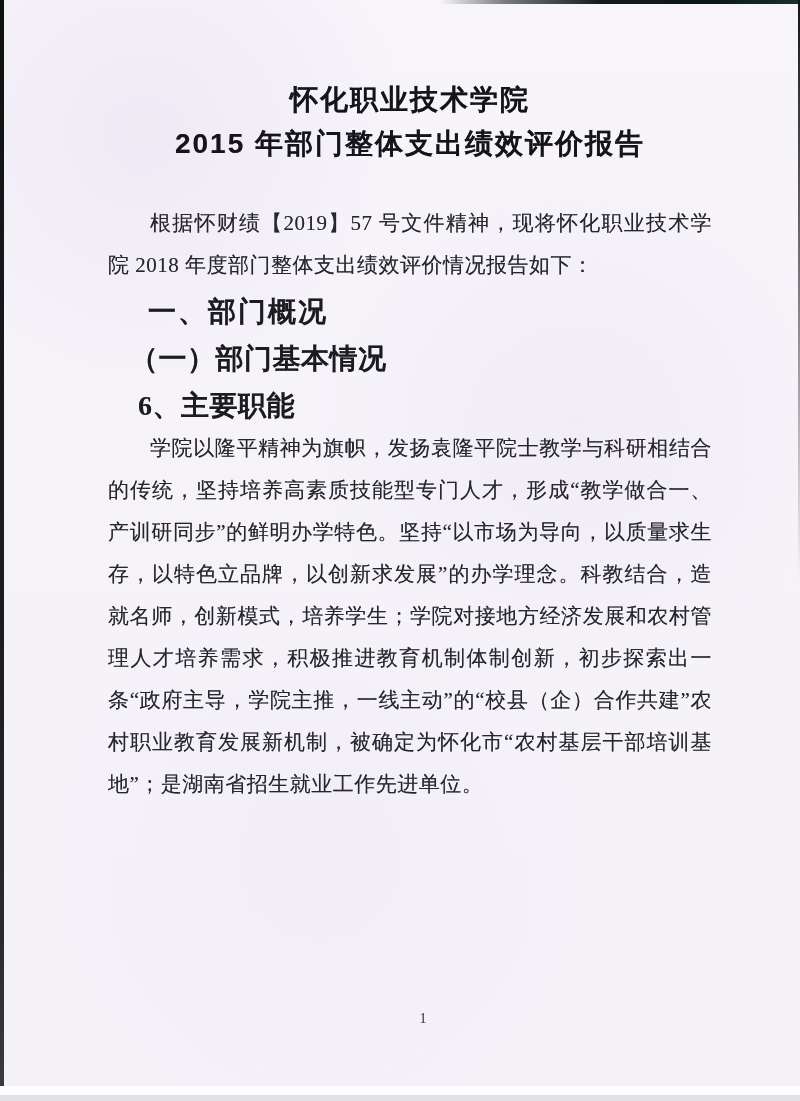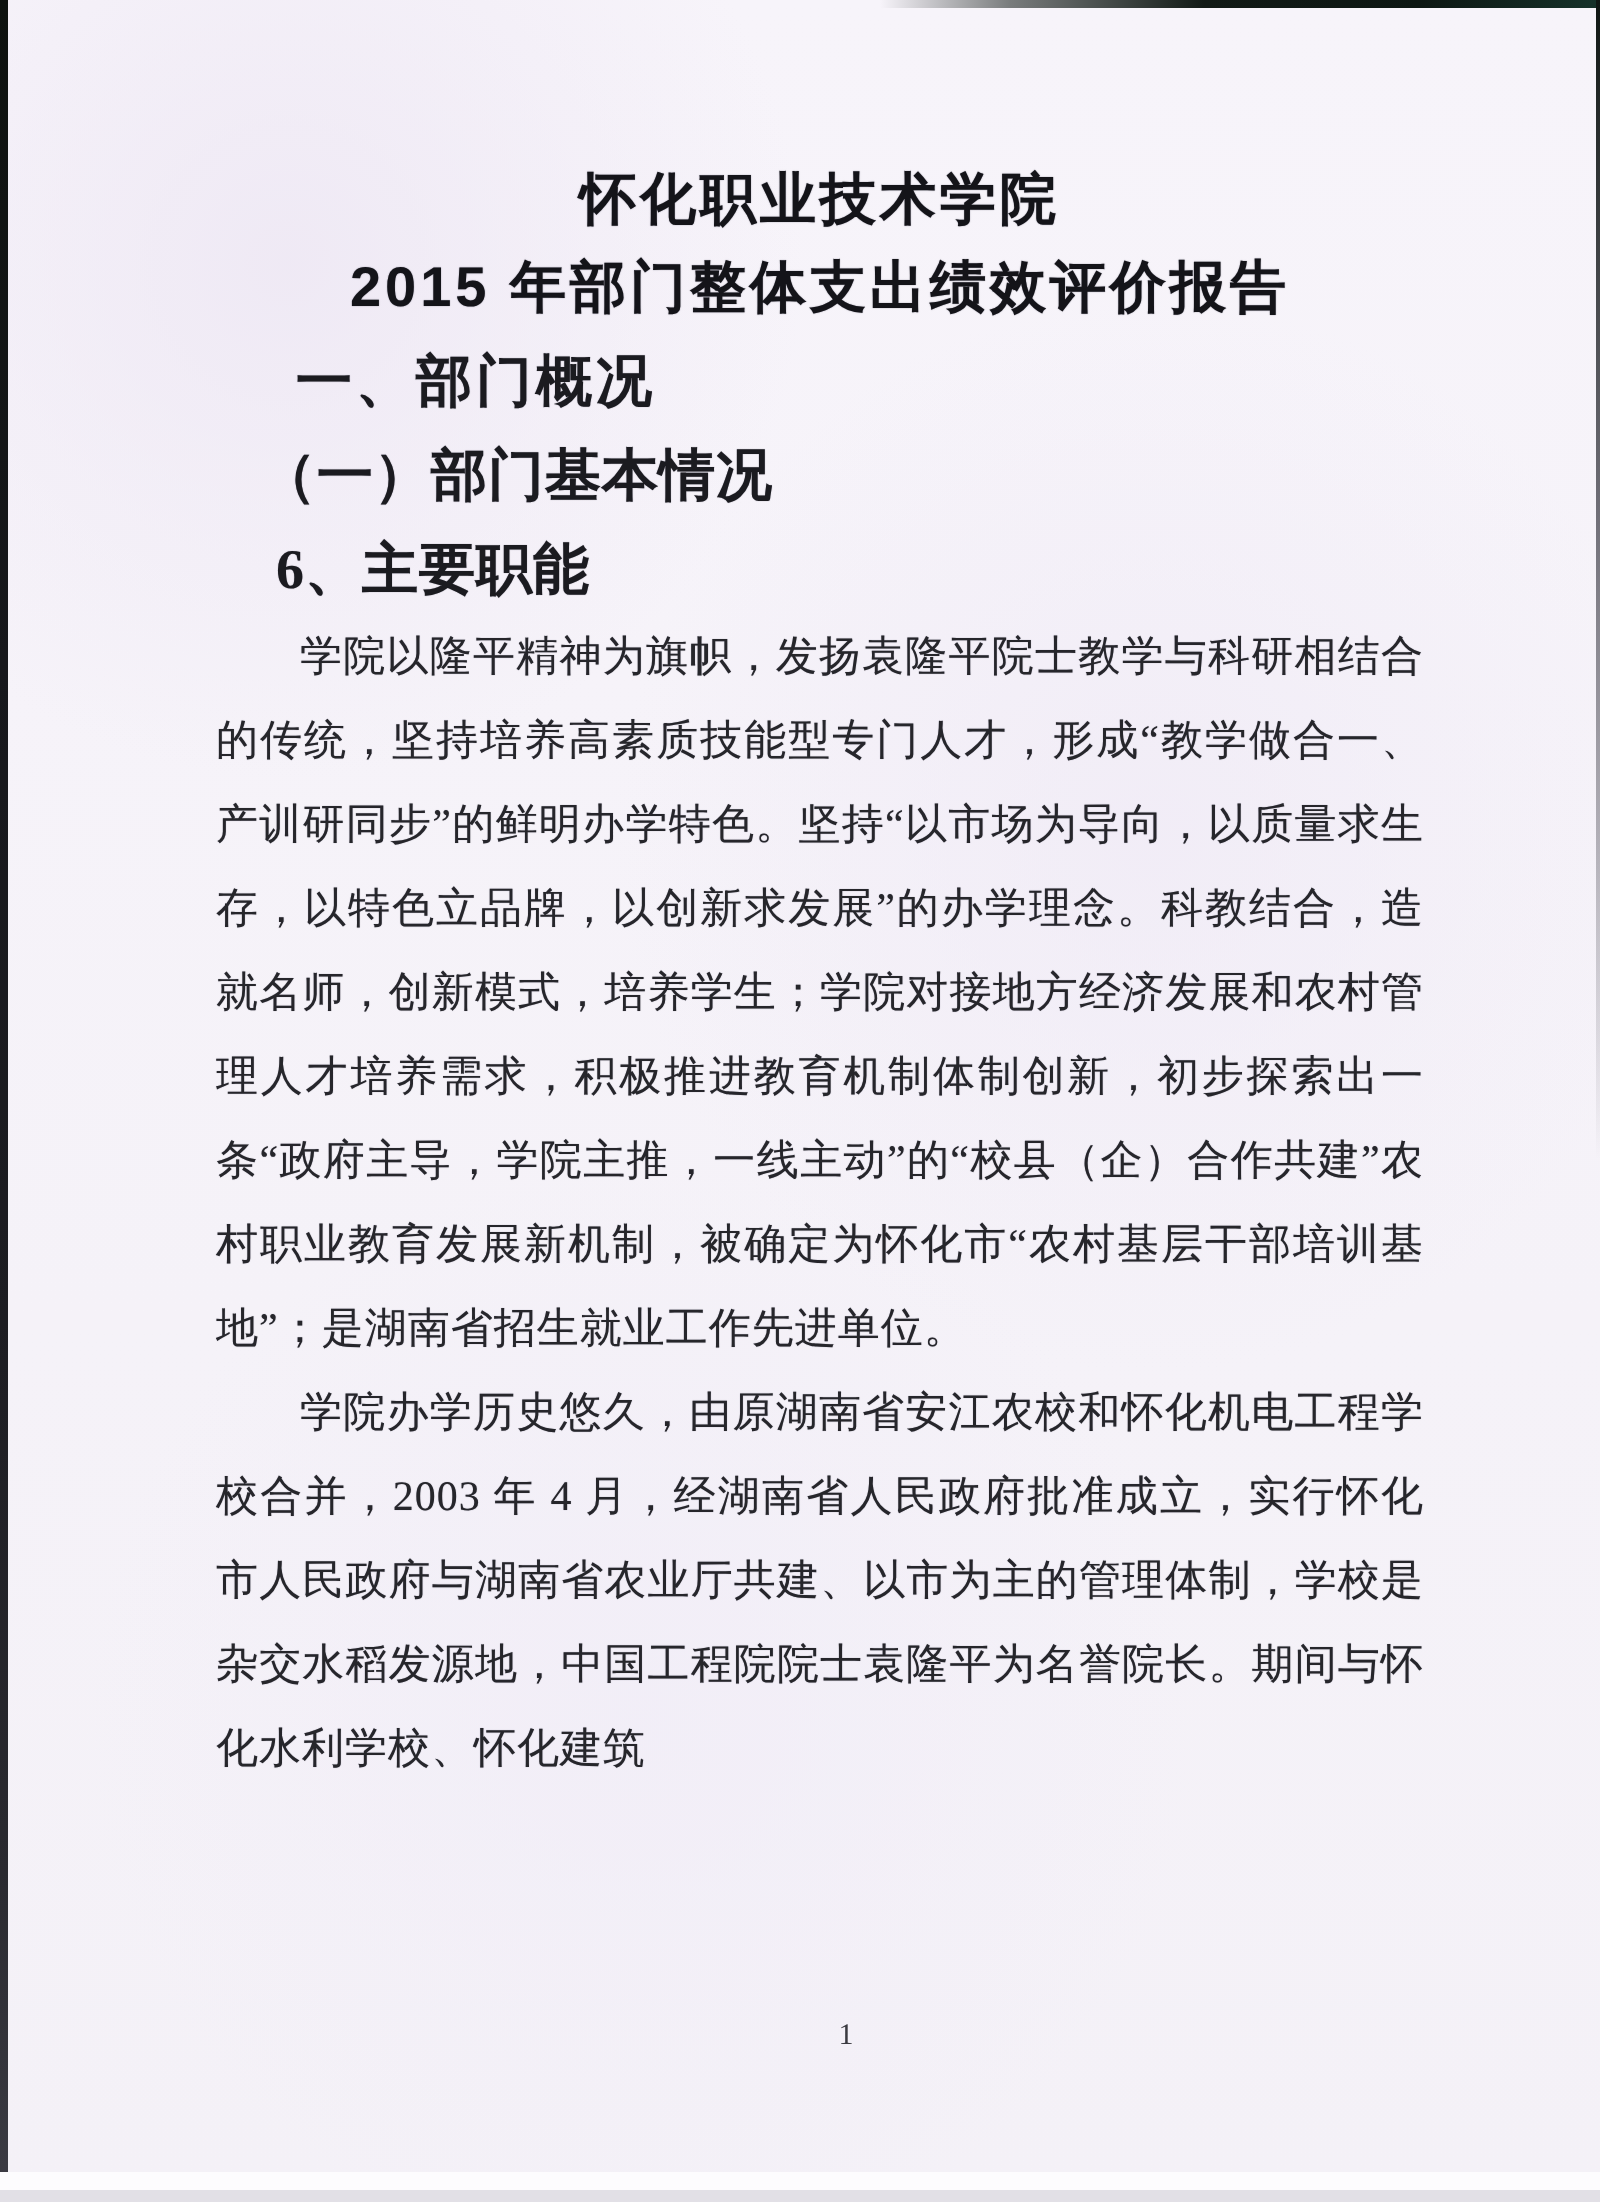--- a/index.html
+++ b/index.html
@@ -103,31 +103,31 @@
 
 <div class="paper">
 
   <div class="content">
 
     <div class="doc-title">
       <div>怀化职业技术学院</div>
       <div>2015 年部门整体支出绩效评价报告</div>
     </div>
 
+    <p class="para intro">根据怀财绩【2019】57 号文件精神，现将怀化职业技术学院 2018 年度部门整体支出绩效评价情况报告如下：</p>
 
     <p class="heading h-level1">一、部门概况</p>
 
     <p class="heading h-level2">（一）部门基本情况</p>
 
     <p class="heading h-level3">6、主要职能</p>
 
     <p class="para">学院以隆平精神为旗帜，发扬袁隆平院士教学与科研相结合的传统，坚持培养高素质技能型专门人才，形成“教学做合一、产训研同步”的鲜明办学特色。坚持“以市场为导向，以质量求生存，以特色立品牌，以创新求发展”的办学理念。科教结合，造就名师，创新模式，培养学生；学院对接地方经济发展和农村管理人才培养需求，积极推进教育机制体制创新，初步探索出一条“政府主导，学院主推，一线主动”的“校县（企）合作共建”农村职业教育发展新机制，被确定为怀化市“农村基层干部培训基地”；是湖南省招生就业工作先进单位。</p>
 
 
-    <p class="para">学院办学历史悠久，由原湖南省安江农校和怀化机电工程学校合并，2003 年 4 月，经湖南省人民政府批准成立，实行怀化市人民政府与湖南省农业厅共建、以市为主的管理体制，学校是杂交水稻发源地，中国工程院院士袁隆平为名誉院长。期间与怀化水利学校、怀化建筑</p>
 
   </div>
 
   <div class="page-num">1</div>
 
   <div class="edge-left"></div>
   <div class="edge-top"></div>
   <div class="edge-right"></div>
   <div class="bottom-band"></div>
   <div class="bottom-below"></div>

